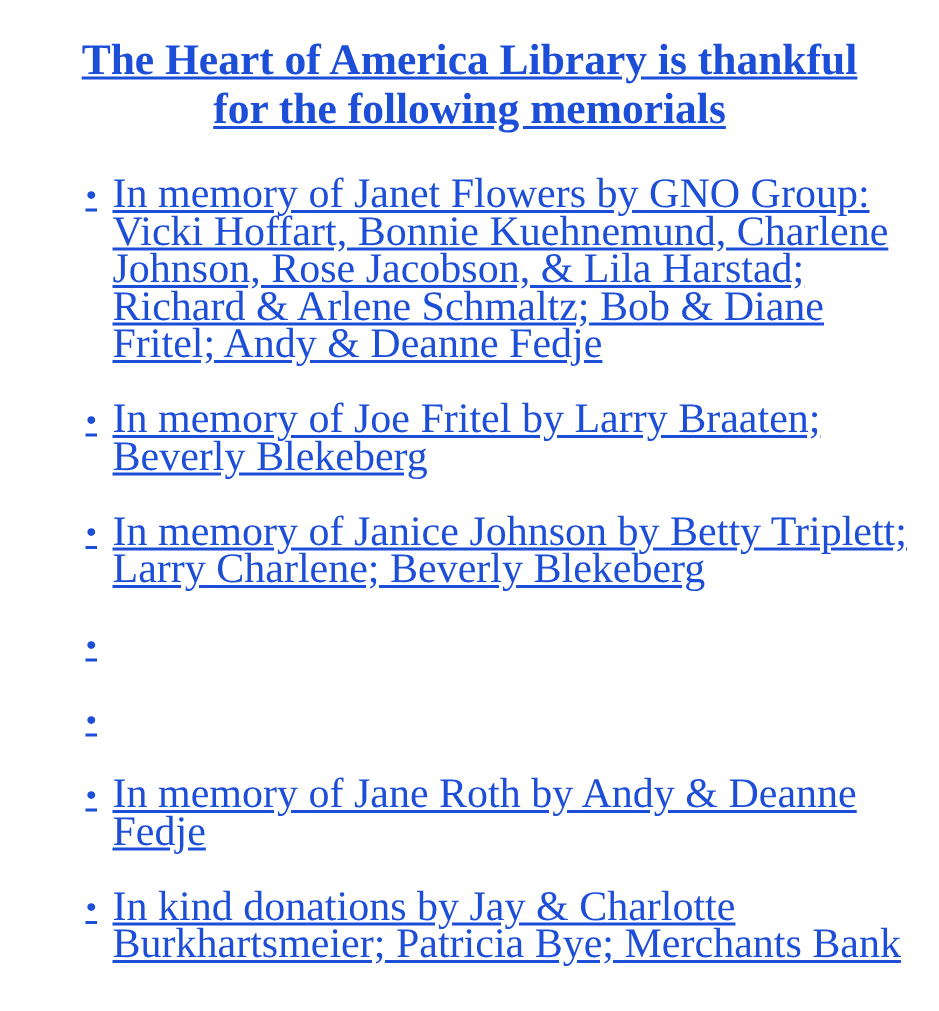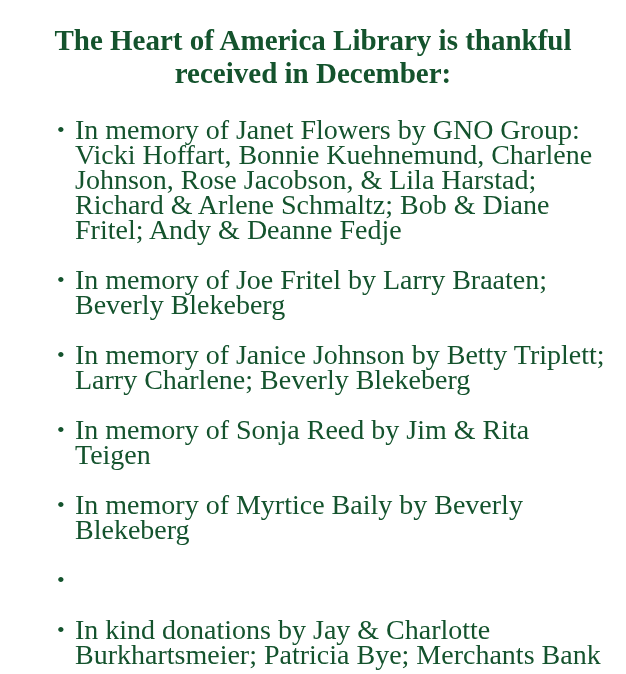--- a/index.html
+++ b/index.html
@@ -5,23 +5,24 @@
   html, body {
     margin: 0;
     padding: 0;
     background: #ffffff;
   }
   .page {
     position: relative;
     width: 626px;
     height: 674px;
     background: #ffffff;
-    color: #14532d;
+    color: #1d4ed8;
     font-family: "Liberation Serif", "DejaVu Serif", serif;
     overflow: hidden;
+    text-decoration: underline;
   }
   .doc-title {
     margin: 0;
     padding-top: 24px;
     font-size: 29px;
     line-height: 33px;
     font-weight: bold;
     text-align: center;
     letter-spacing: 0px;
   }
@@ -48,46 +49,45 @@
     max-width: 535px;
   }
 </style>
 </head>
 <body>
 
 <div class="page">
 
   <h1 class="doc-title">
     <div>The Heart of America Library is thankful</div>
-    <div>received in December:</div>
+    <div>for the following memorials</div>
   </h1>
 
   <ul class="memorial-list">
     <li class="memorial-item">
       <span class="bullet">•</span>
       <span class="item-text">In memory of Janet Flowers by GNO Group: Vicki Hoffart, Bonnie Kuehnemund, Charlene Johnson, Rose Jacobson, &amp; Lila Harstad; Richard &amp; Arlene Schmaltz; Bob &amp; Diane Fritel; Andy &amp; Deanne Fedje</span>
     </li>
     <li class="memorial-item">
       <span class="bullet">•</span>
       <span class="item-text">In memory of Joe Fritel by Larry Braaten; Beverly Blekeberg</span>
     </li>
     <li class="memorial-item">
       <span class="bullet">•</span>
       <span class="item-text">In memory of Janice Johnson by Betty Triplett; Larry Charlene; Beverly Blekeberg</span>
     </li>
     <li class="memorial-item">
       <span class="bullet">•</span>
-      <span class="item-text">In memory of Sonja Reed by Jim &amp; Rita Teigen</span>
     </li>
     <li class="memorial-item">
       <span class="bullet">•</span>
-      <span class="item-text">In memory of Myrtice Baily by Beverly Blekeberg</span>
     </li>
     <li class="memorial-item">
       <span class="bullet">•</span>
+      <span class="item-text">In memory of Jane Roth by Andy &amp; Deanne Fedje</span>
     </li>
     <li class="memorial-item">
       <span class="bullet">•</span>
       <span class="item-text">In kind donations by Jay &amp; Charlotte Burkhartsmeier; Patricia Bye; Merchants Bank</span>
     </li>
   </ul>
 
 </div>
 
 </body></html>

